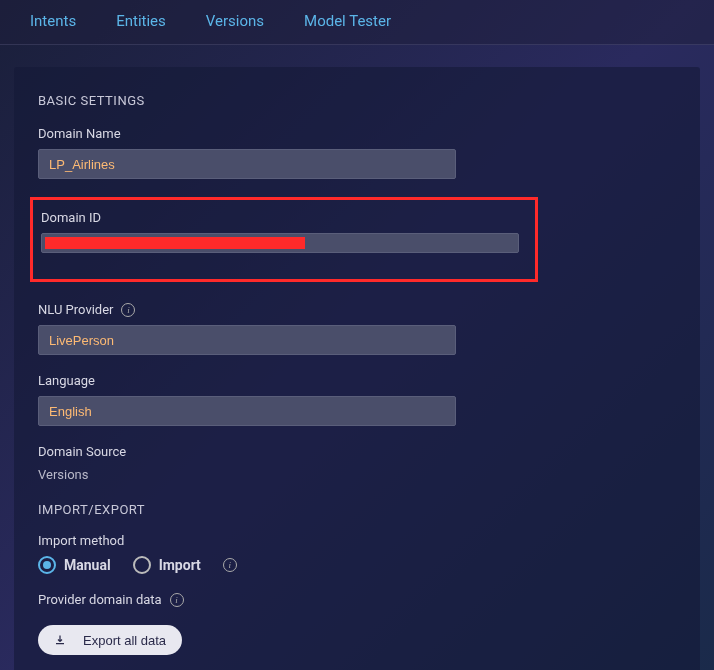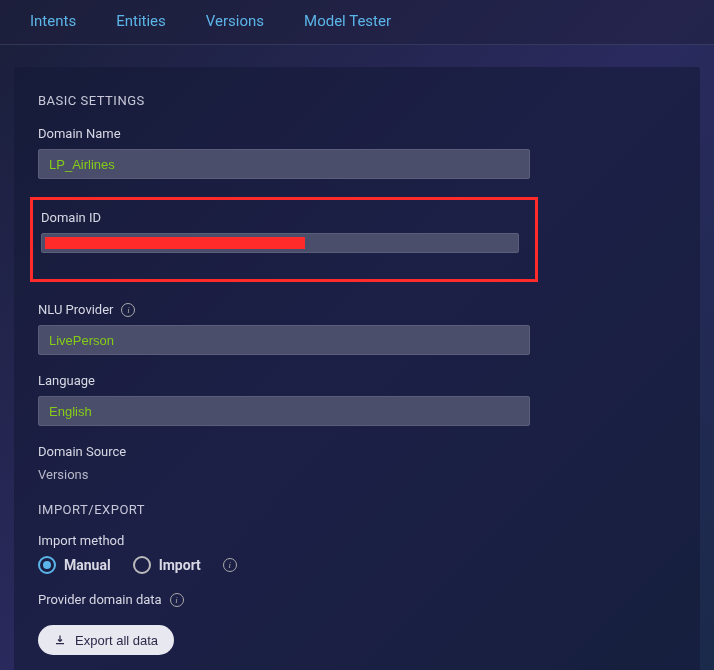--- a/index.html
+++ b/index.html
@@ -46,25 +46,25 @@
   }
   .field-label {
     font-size: 13px;
     color: #d8d8e4;
     margin-bottom: 8px;
     display: flex;
     align-items: center;
     gap: 8px;
   }
   .input {
-    width: 492px;
+    width: 418px;
     height: 30px;
     background: #4a4e6a;
     border: 1px solid #5a5e7a;
-    color: #84cc16;
+    color: #fdba74;
     font-size: 13px;
     padding: 0 10px;
     border-radius: 2px;
   }
   .highlight-box {
     border: 3px solid #ff2a2a;
     padding: 10px 6px 26px 6px;
     margin-left: -8px;
     margin-bottom: 20px;
     width: 508px;
@@ -140,21 +140,21 @@
     margin-top: 10px;
     background: #e8e8f0;
     color: #2a2a4a;
     border: none;
     border-radius: 16px;
     height: 30px;
     padding: 4px 16px;
     font-size: 13px;
     display: inline-flex;
     align-items: center;
-    gap: 9px;
+    gap: 17px;
     cursor: pointer;
   }
   .download-icon {
     width: 12px;
     height: 12px;
   }
   .import-export-header {
     margin-top: 20px;
     margin-bottom: 16px;
   }

